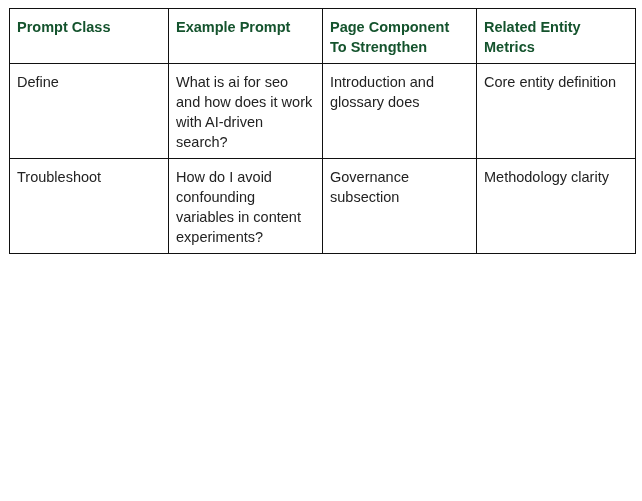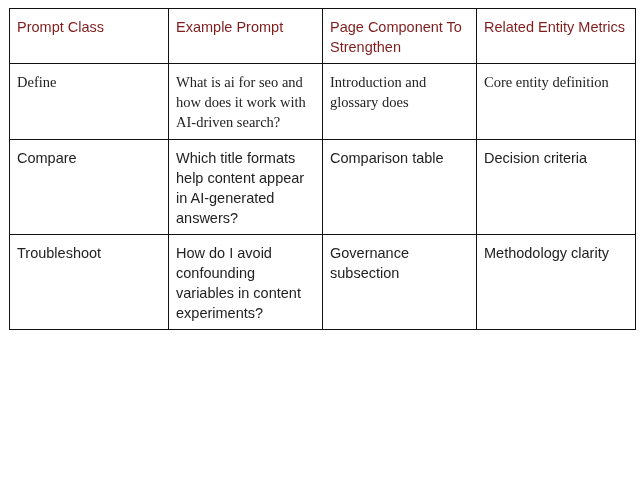--- a/index.html
+++ b/index.html
@@ -3,23 +3,23 @@
   <meta charset="utf-8">
   <style>
     html, body { margin: 0; padding: 0; background: #ffffff; }
     body { width: 642px; height: 501px; position: relative; overflow: hidden;
            font-family: "Liberation Sans", sans-serif; color: #222222; }
     table { position: absolute; left: 9px; top: 8px; border-collapse: collapse;
             table-layout: fixed; width: 626px; }
     td, th { border: 1px solid #111111; vertical-align: top; text-align: left;
              padding: 8px 7px 6px 7px; font-size: 14.5px; line-height: 20px;
              font-weight: normal; }
-    th { font-weight: normal; color: #7f1d1d; }
+    th { font-weight: bold; color: #14532d; }
     col.c1 { width: 159px; } col.c2 { width: 154px; } col.c3 { width: 154px; } col.c4 { width: 159px; }
-    tr.h0 { height: 54px; } tr.h1 { height: 76px; font-family: Liberation Serif, serif; } tr.h2 { height: 95px; }
+    tr.h0 { height: 54px; } tr.h1 { height: 76px; } tr.h2 { height: 95px; }
     tr.h3 { height: 95px; } tr.h4 { height: 78px; } tr.h5 { height: 90px; }
   </style>
 </head>
 <body>
 
 <table>
   <colgroup>
       <col class="c1">
       <col class="c2">
       <col class="c3">
@@ -31,26 +31,20 @@
     <th>Example Prompt</th>
     <th>Page Component To Strengthen</th>
     <th>Related Entity Metrics</th>
   </tr>
   <tr class="h1">
     <td>Define</td>
     <td>What is ai for seo and how does it work with AI-driven search?</td>
     <td>Introduction and glossary does</td>
     <td>Core entity definition</td>
   </tr>
-  <tr class="h2">
-    <td>Compare</td>
-    <td>Which title formats help content appear in AI-generated answers?</td>
-    <td>Comparison table</td>
-    <td>Decision criteria</td>
-  </tr>
   <tr class="h5">
     <td>Troubleshoot</td>
     <td>How do I avoid confounding variables in content experiments?</td>
     <td>Governance subsection</td>
     <td>Methodology clarity</td>
   </tr>
 </tbody>
   </table>
 
 </body></html>

